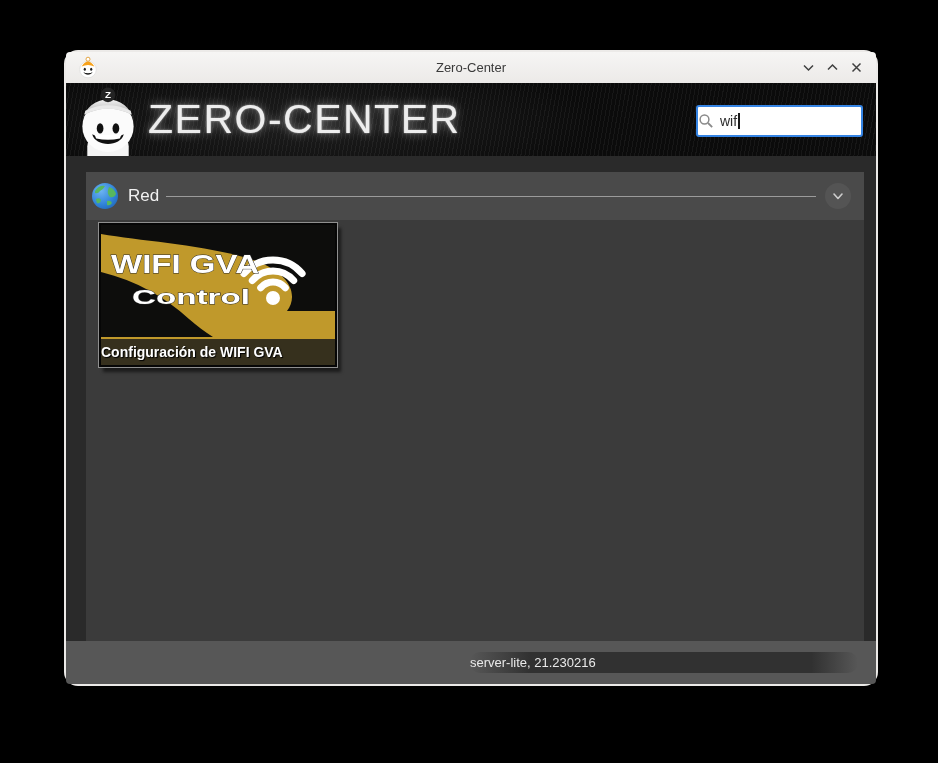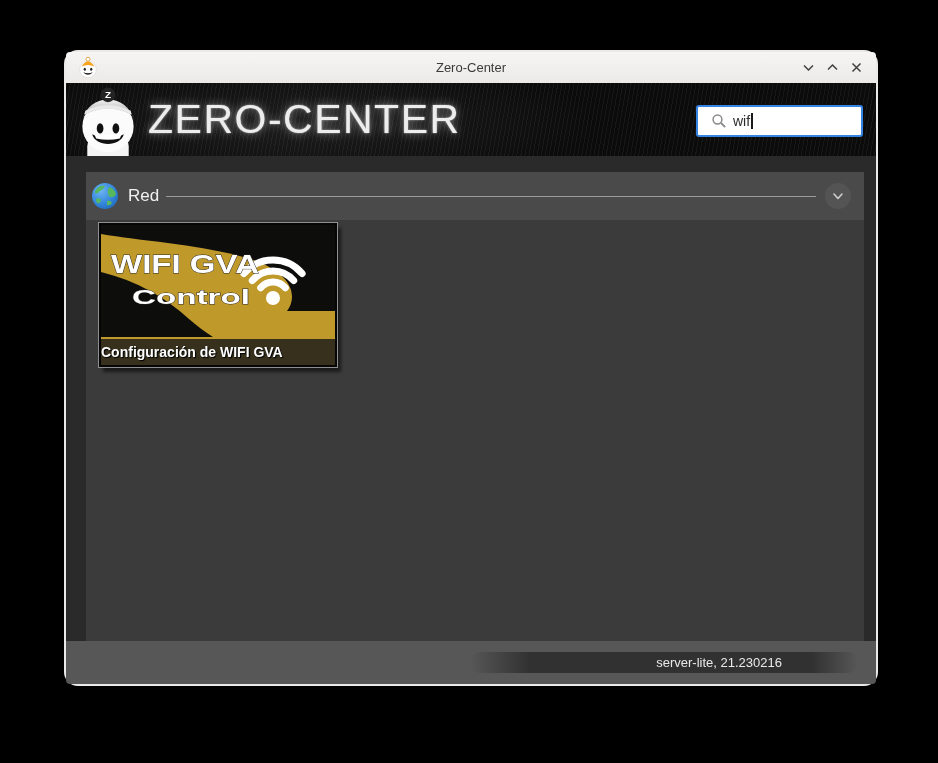--- a/index.html
+++ b/index.html
@@ -37,21 +37,21 @@
   .mascot { position:absolute; left:9px; top:2px; width:66px; height:71px; }
   .brand {
     position:absolute; left:82px; top:50%; transform:translateY(-52%);
     font-size:41px; letter-spacing:1.5px; color:#ededed; font-weight:400;
     text-shadow:0 0 10px rgba(255,255,255,0.5), 0 0 2px rgba(255,255,255,0.6);
     white-space:nowrap;
   }
   .search {
     position:absolute; left:630px; top:22px; width:167px; height:32px;
     background:#fff; border:2px solid #3584e4; border-radius:3px;
-    display:flex; align-items:center; padding-left:13px; cursor:text;
+    display:flex; align-items:center; padding-left:0; cursor:text;
   }
   .search .mag { width:16px; height:16px; margin-right:6px; flex:0 0 auto; }
   .search .val { font-size:14px; color:#2b2b2b; }
   .search .caret { display:inline-block; width:1.5px; height:16px; background:#1a1a1a; margin-left:1px; }
 
   
   .panel {
     position:absolute; left:20px; top:120px; width:778px; height:469px;
     background:#3b3b3b;
   }
@@ -85,21 +85,21 @@
   .bottom {
     position:absolute; left:0; top:589px; width:810px; height:43px;
     background:#575757; border-radius:0 0 4px 4px;
   }
   .pill {
     position:absolute; left:404px; top:11px; width:388px; height:21px; border-radius:10px;
     background:linear-gradient(90deg, rgba(49,49,49,0) 0, #313131 60px, #313131 88%, rgba(49,49,49,0) 100%);
   }
   .pill .txt {
     position:absolute; left:0; top:0; width:312px; height:21px; line-height:21px;
-    text-align:right; font-size:13px; color:#e9e9e9;
+    text-align:left; font-size:13px; color:#e9e9e9;
   }
 </style>
 </head>
 <body>
 
 <div class="window">
 
   <div class="titlebar">
     <svg class="app-ico" viewBox="0 0 20 23">
       <circle cx="10" cy="13.5" r="8.3" fill="#ffffff" stroke="#d8d8d8" stroke-width="0.6"></circle>

